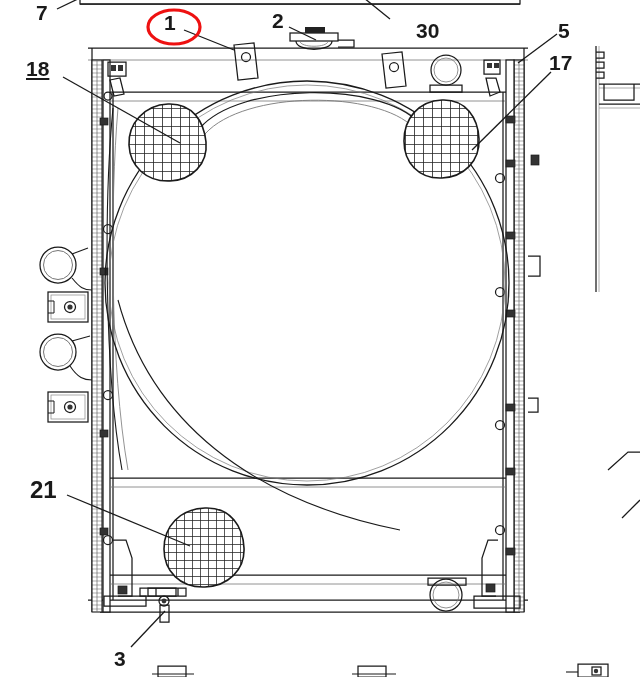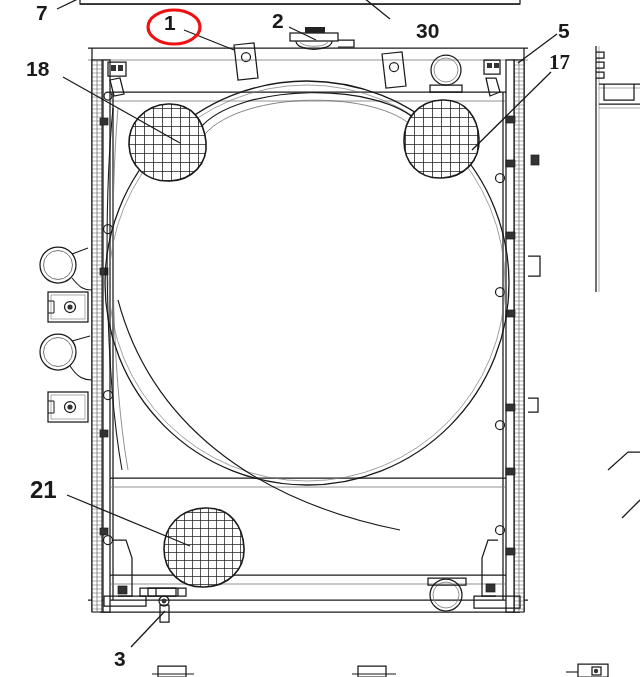--- a/index.html
+++ b/index.html
@@ -315,21 +315,21 @@
   <div class="callout-label" style="left:36px; top:2px; font-size:21px;">7</div>
 
   <div class="callout-label" style="left:164px; top:12px; font-size:21px;">1</div>
 
   <div class="callout-label" style="left:272px; top:10px; font-size:21px;">2</div>
 
   <div class="callout-label" style="left:378px; top:20px; font-size:21px;margin-left:38px;">30</div>
 
   <div class="callout-label" style="left:558px; top:20px; font-size:21px;">5</div>
 
-  <div class="callout-label" style="left:549px; top:52px; font-size:21px;font-family:Liberation Serif, serif;">17</div>
-
-  <div class="callout-label" style="left:26px; top:58px; font-size:21px;">18</div>
+  <div class="callout-label" style="left:549px; top:52px; font-size:21px;">17</div>
+
+  <div class="callout-label" style="left:26px; top:58px; font-size:21px;text-decoration:underline;">18</div>
 
   <div class="callout-label" style="left:30px; top:478px; font-size:24px;">21</div>
 
   <div class="callout-label" style="left:114px; top:648px; font-size:21px;">3</div>
 
 </div>
 
 </body></html>

